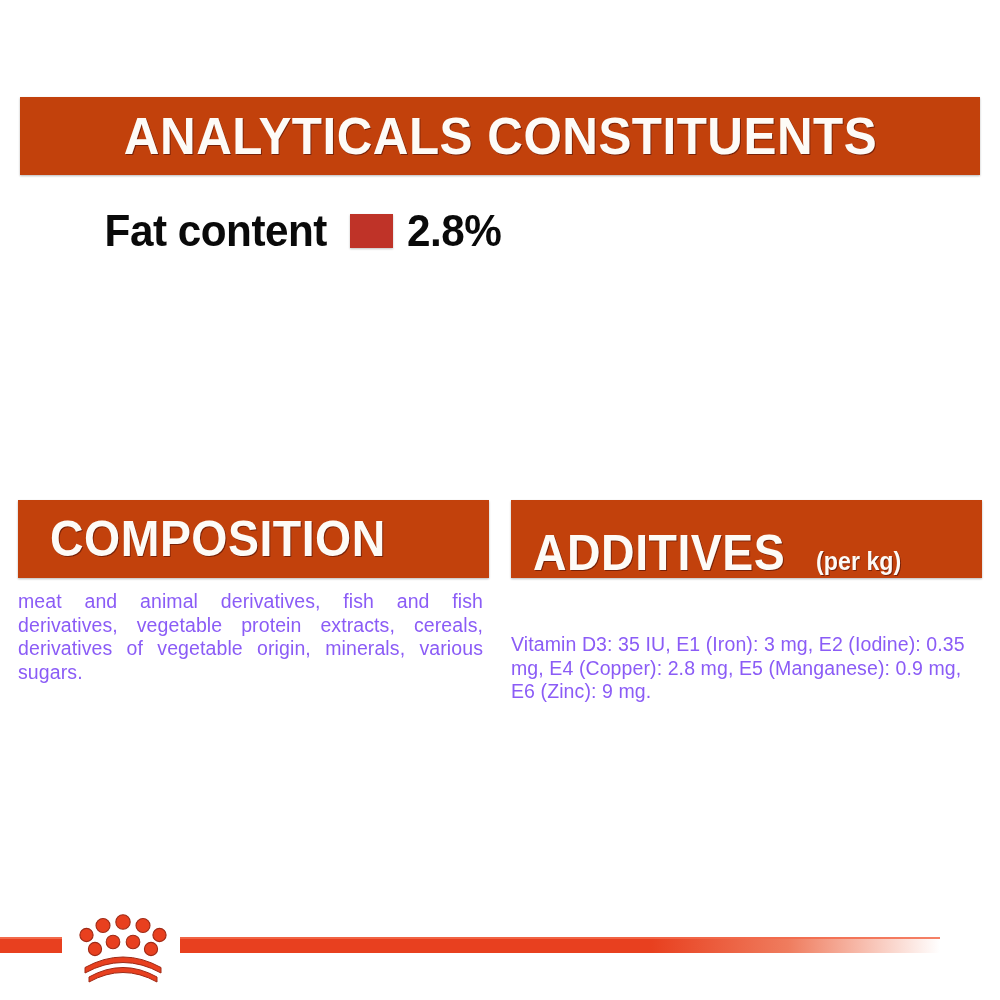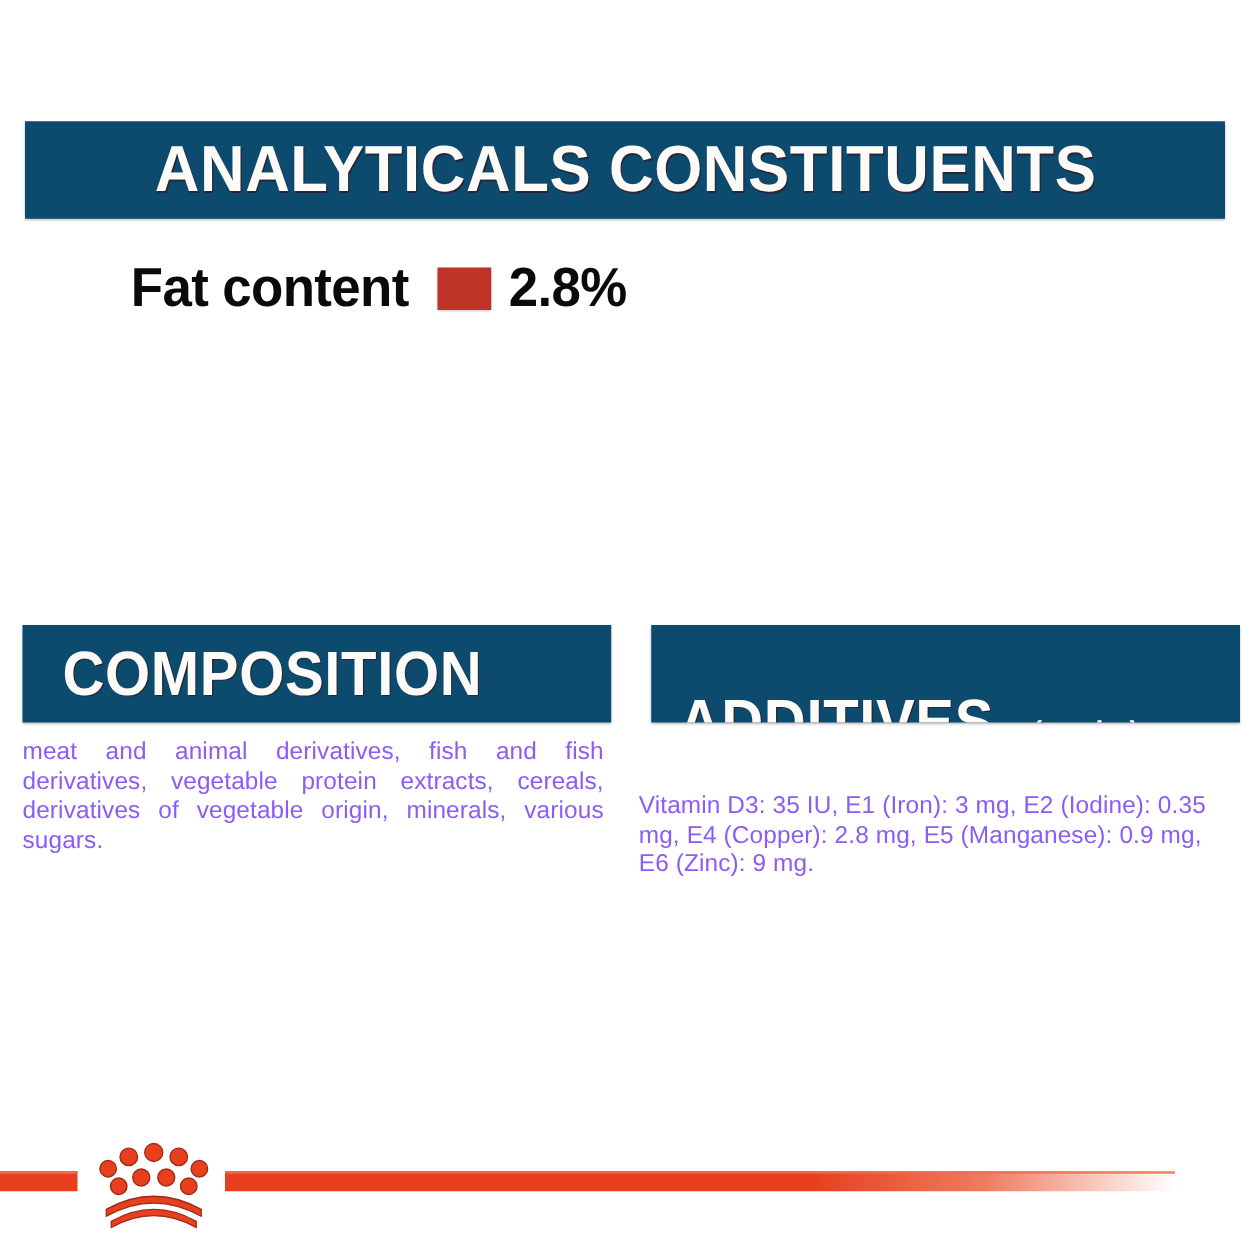--- a/index.html
+++ b/index.html
@@ -12,21 +12,21 @@
     height: 1000px;
     position: relative;
     overflow: hidden;
     font-family: "Liberation Sans", sans-serif;
     -webkit-font-smoothing: antialiased;
   }
 
   
   .banner {
     position: absolute;
-    background: #0c4a6e;
+    background: #c2410c;
     box-shadow: 0 1px 2px rgba(0,0,0,0.28);
     display: flex;
     align-items: center;
     overflow: hidden;
   }
   .banner-text {
     color: #fdfbf7;
     font-family: "Liberation Sans Narrow", "Liberation Sans", sans-serif;
     font-weight: bold;
     letter-spacing: 0.5px;
@@ -63,22 +63,21 @@
     line-height: 50px;
   }
 
   #additives-banner {
     left: 511px;
     top: 500px;
     width: 471px;
     height: 78px;
     padding-left: 22px;
     box-sizing: border-box;
-    align-items: flex-start;
-    margin-left: 10px;
+    align-items: flex-end;
   }
   #additives-banner .inner {
     display: flex;
     align-items: baseline;
     margin-top: 52px;
   }
   #additives-banner .banner-text {
     font-size: 50px;
     line-height: 50px;
   }

